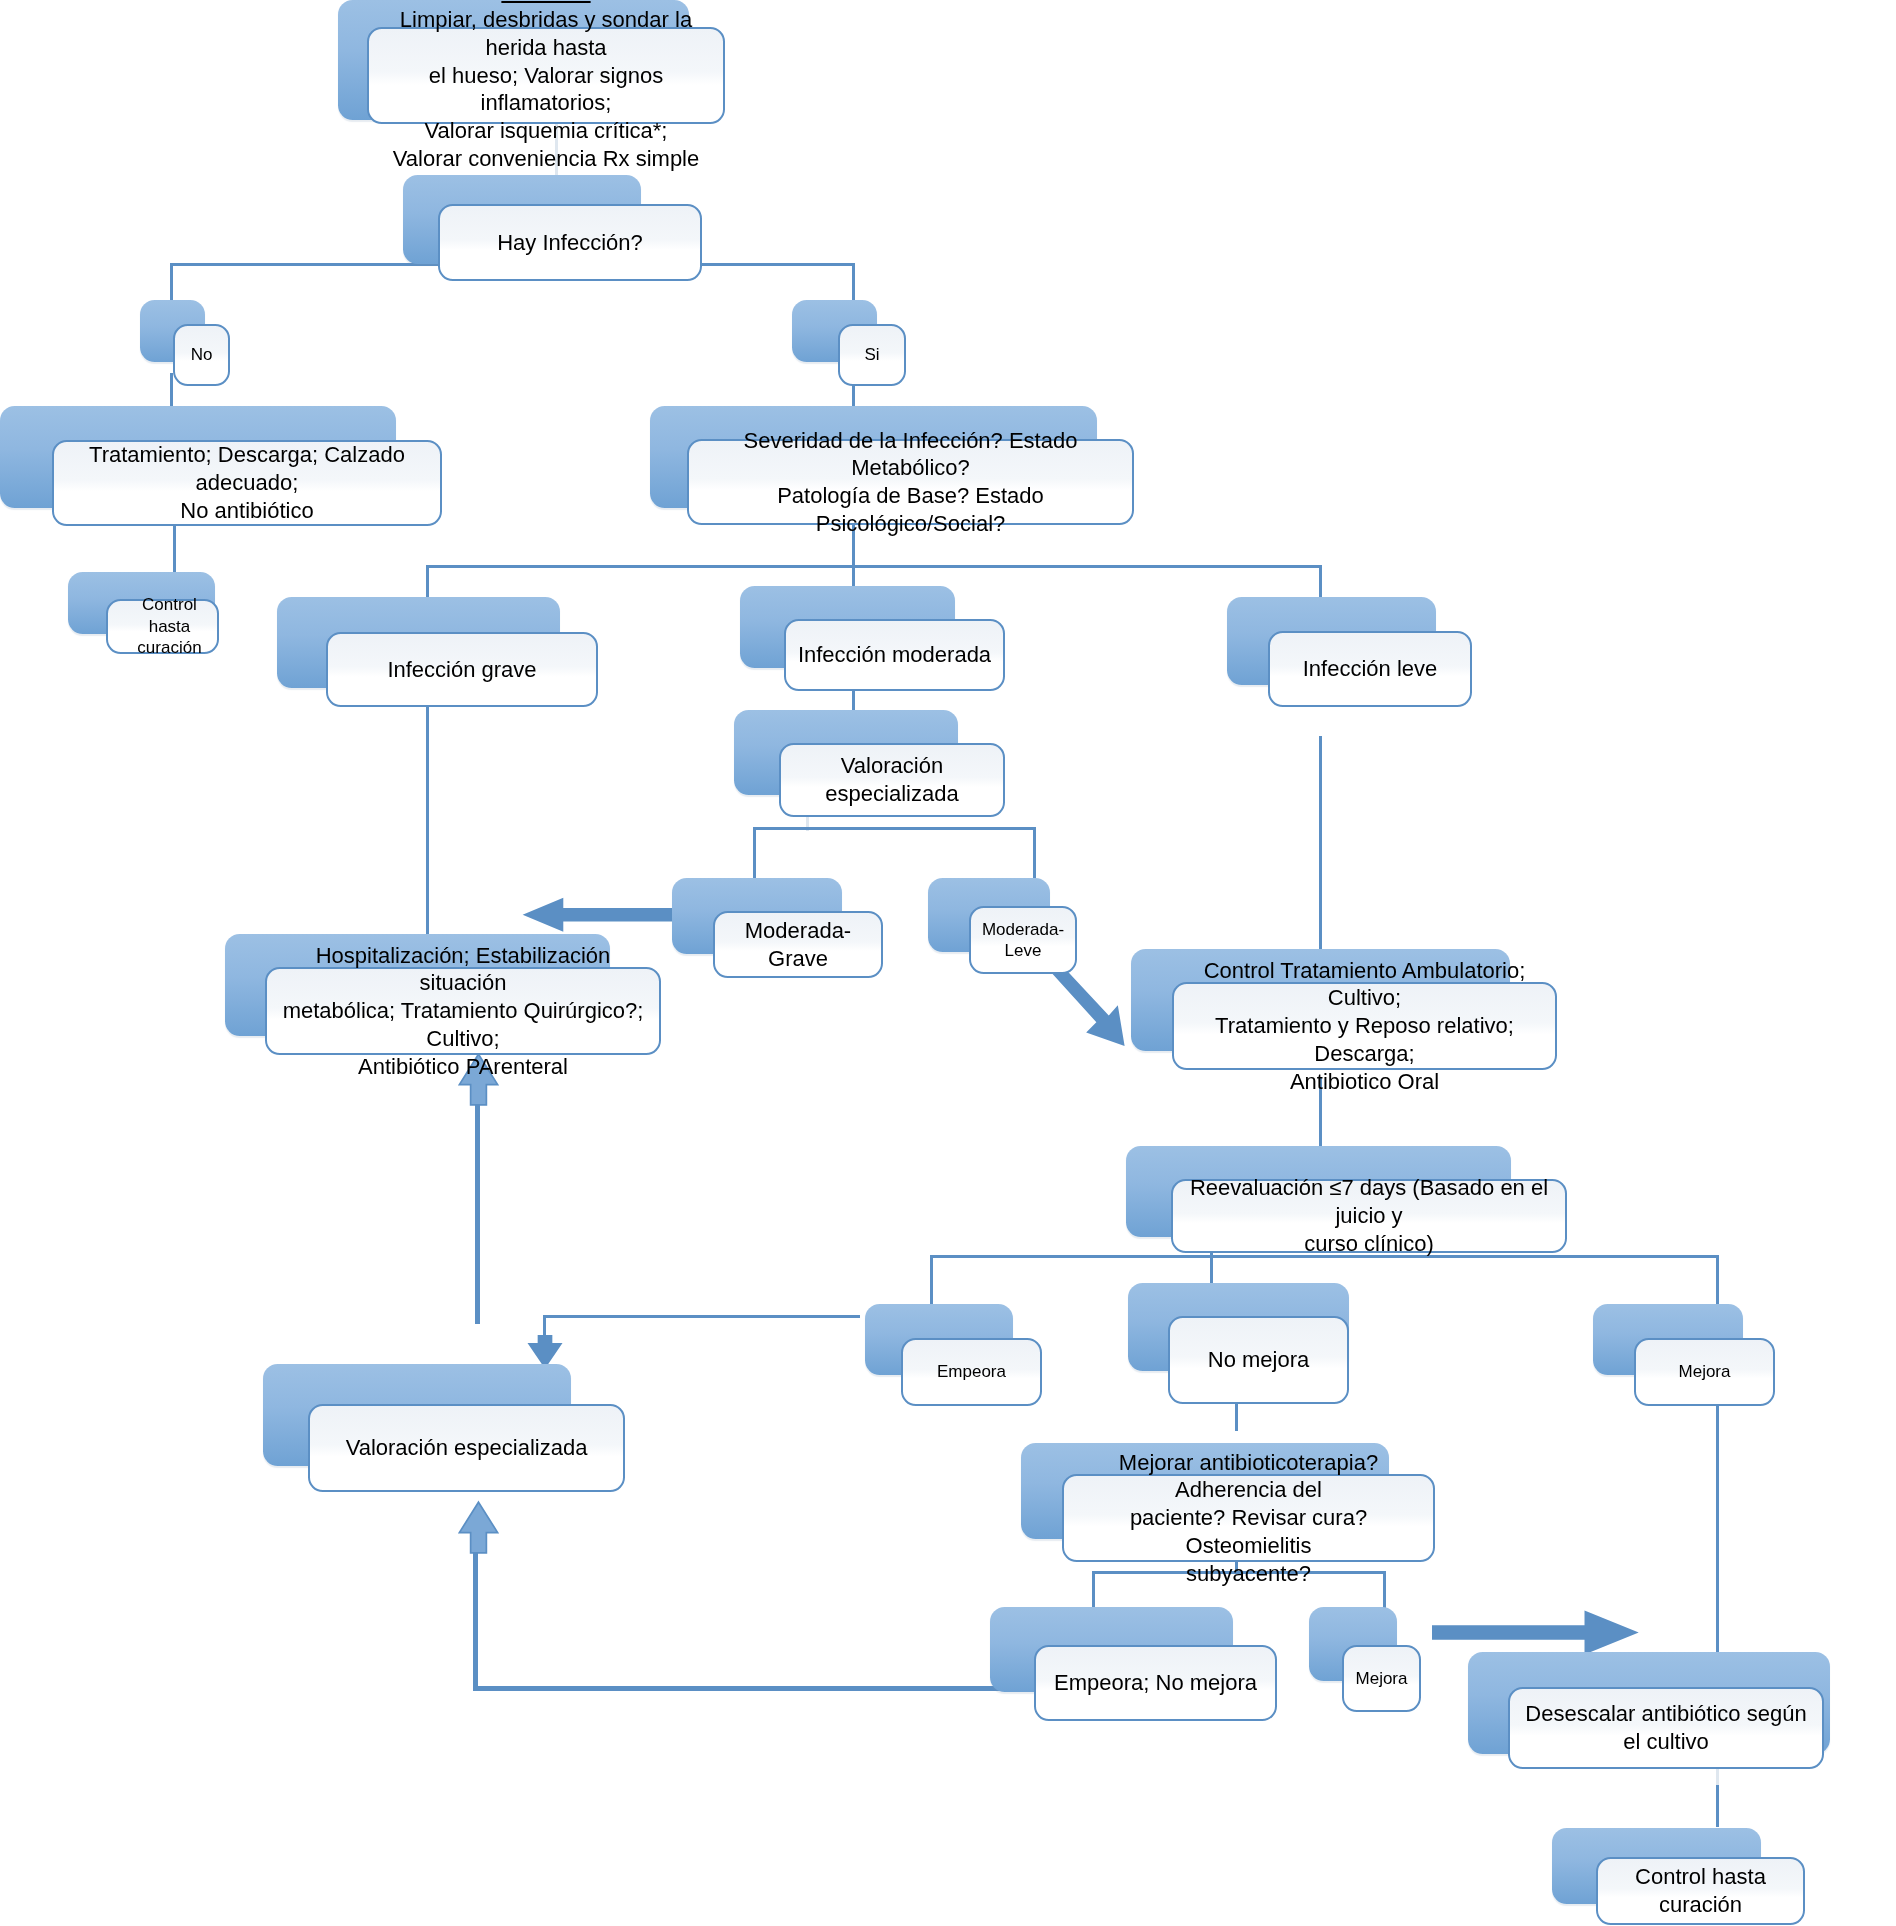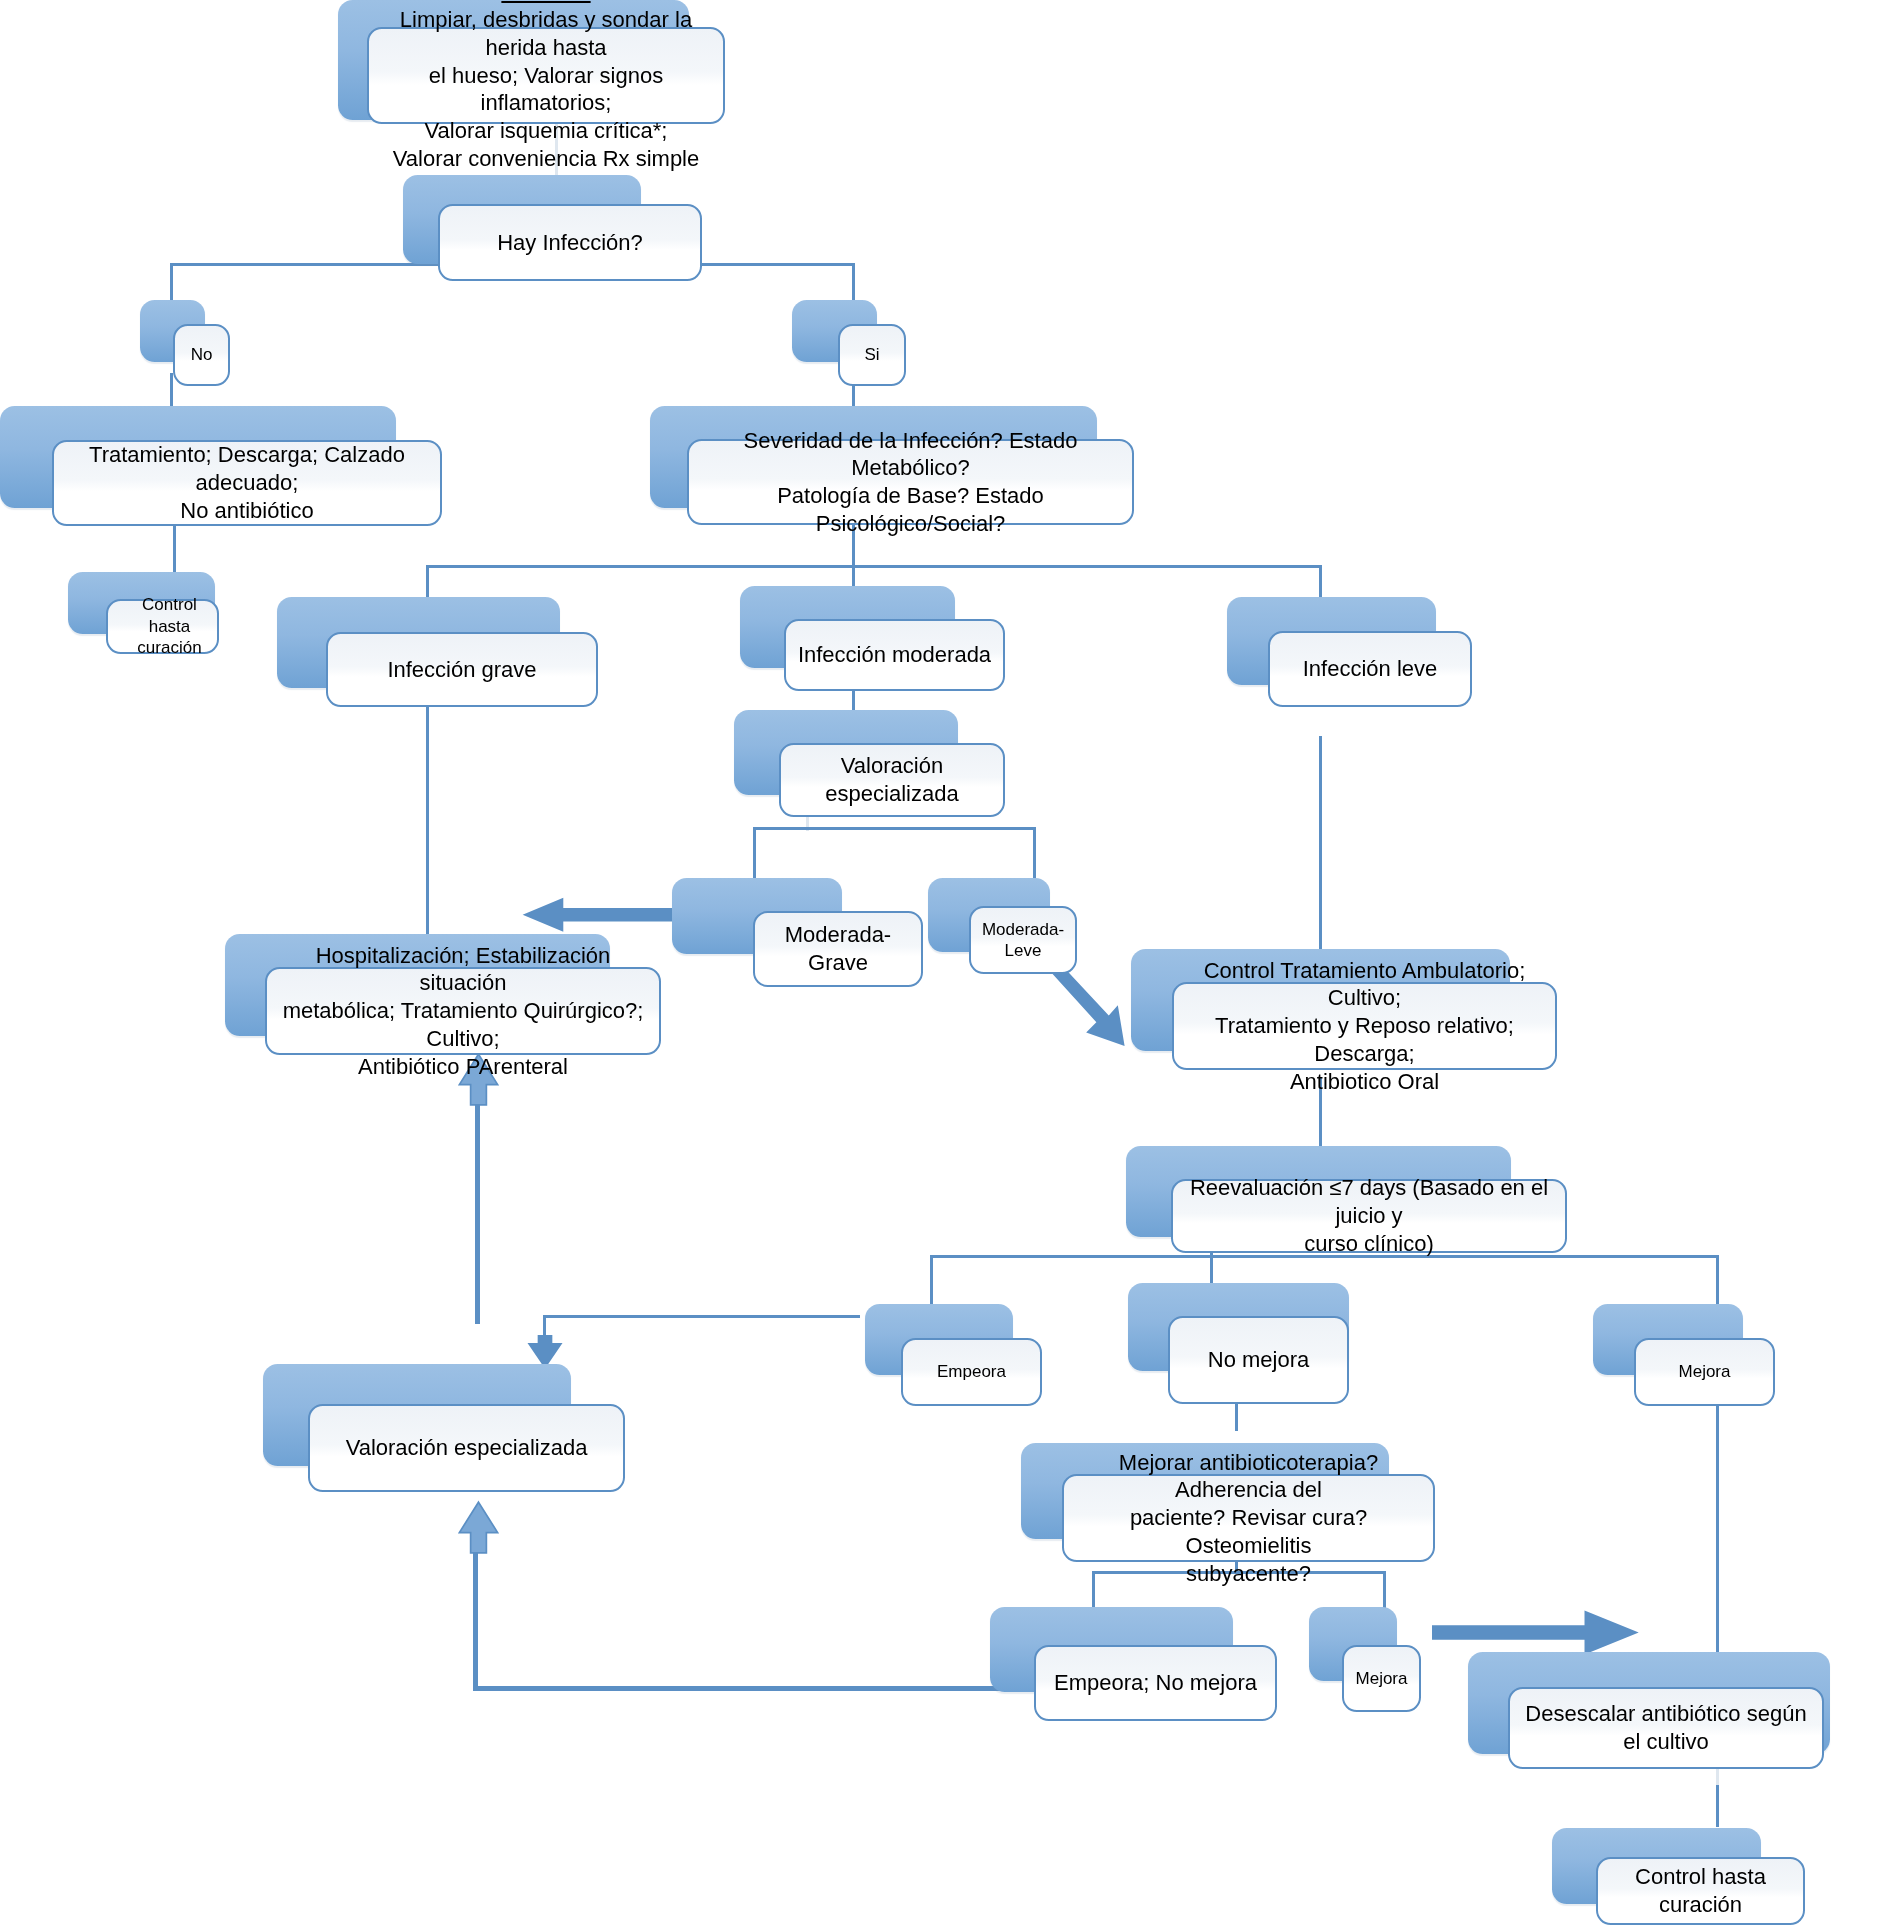--- a/index.html
+++ b/index.html
@@ -225,21 +225,21 @@
 
   <div class="node" style="left:734px;top:710px;width:224px;height:85px;">
     <div class="plate"></div>
     <div class="card" style="left:45px;top:33px;width:226px;height:74px;">
       <span class="t">Valoración especializada</span>
     </div>
   </div>
 
   <div class="node" style="left:672px;top:878px;width:170px;height:76px;">
     <div class="plate"></div>
-    <div class="card" style="left:41px;top:33px;width:170px;height:76px;margin-left:40px;">
+    <div class="card" style="left:41px;top:33px;width:170px;height:67px;">
       <span class="t">Moderada-Grave</span>
     </div>
   </div>
 
   <div class="node small" style="left:928px;top:878px;width:122px;height:74px;">
     <div class="plate"></div>
     <div class="card" style="left:41px;top:28px;width:108px;height:68px;">
       <span class="t">
         <span>Moderada-</span><br>
         <span>Leve</span>

